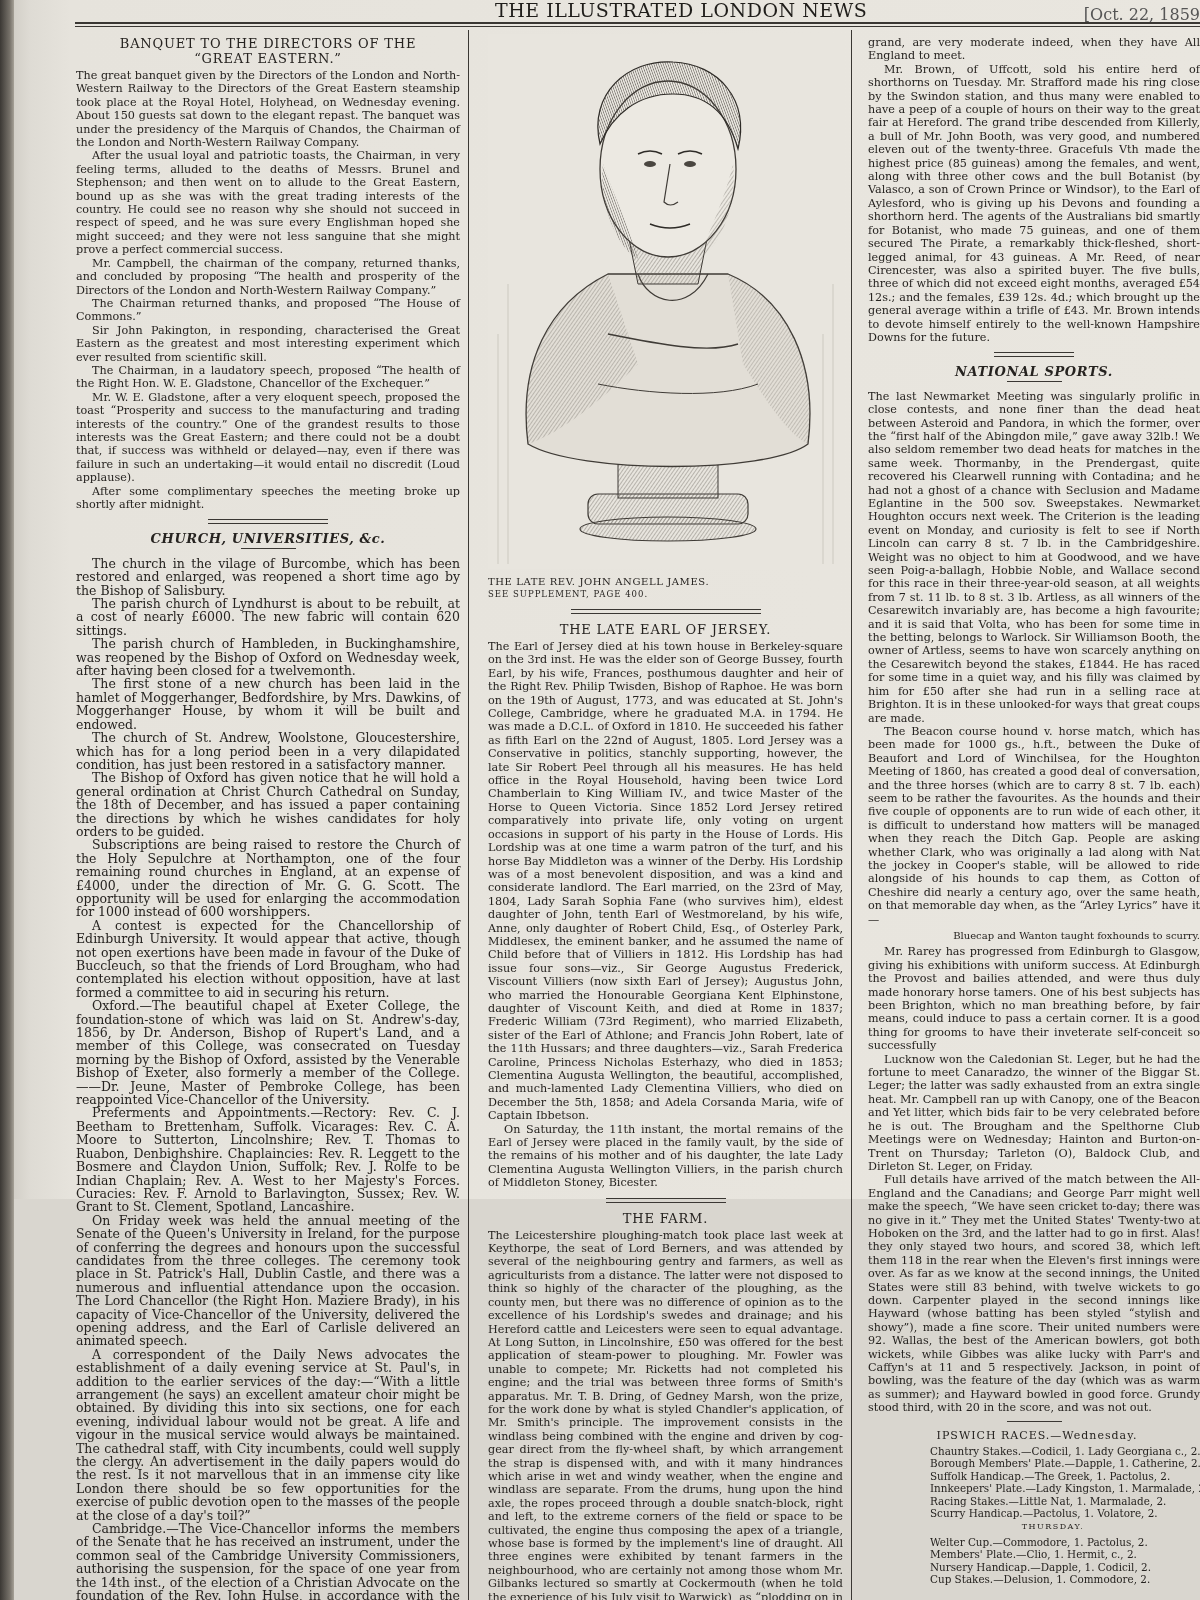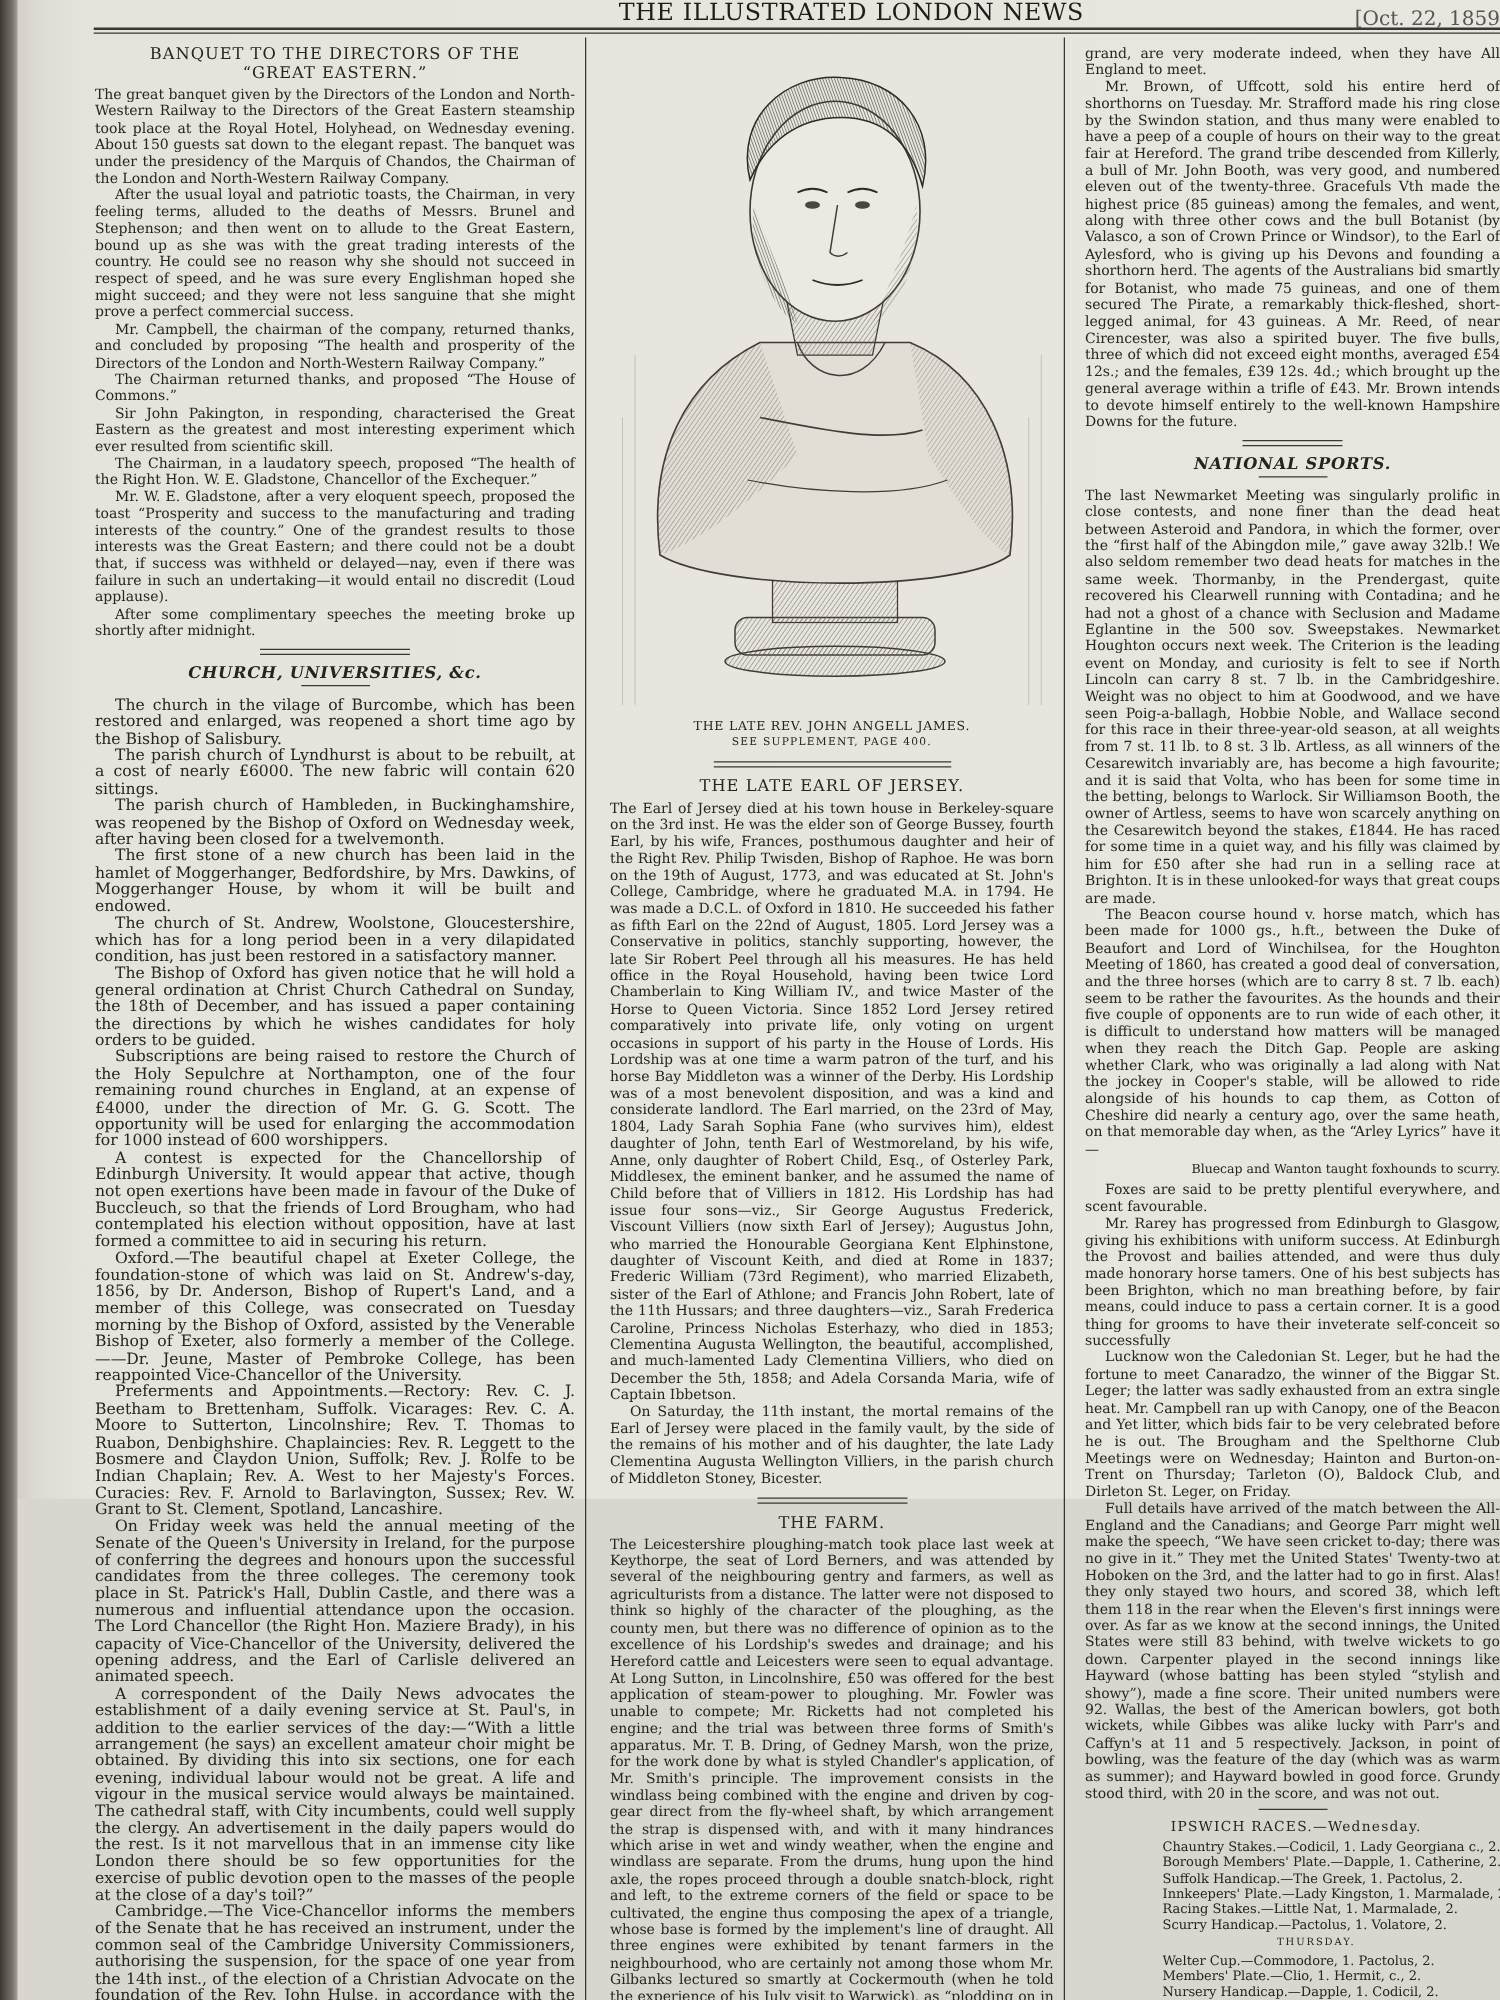--- a/index.html
+++ b/index.html
@@ -16,21 +16,21 @@
   .c1{left:76px;width:384px;}
   .c2{left:488px;width:355px;}
   .c3{left:868px;width:332px;top:36px;}
   .vrule{position:absolute;top:30px;width:0;border-left:1.5px solid #3a3733;height:1570px;}
   .h-caps{text-align:center;font-size:13px;letter-spacing:0.8px;margin:2px 0 3px;line-height:15px;}
   .h-ital{text-align:center;font-style:italic;font-size:13px;letter-spacing:0.6px;margin:10px 0 2px;font-weight:bold;}
   .short-rule{width:55px;border-top:1.5px solid #3a3733;margin:2px auto 8px;}
   .dbl-rule{width:190px;margin:8px auto 8px;border-top:1.5px solid #3a3733;border-bottom:1.5px solid #3a3733;height:3px;}
   .lead{font-size:12.5px;}
   .portrait{position:relative;width:355px;height:535px;margin:0 0 6px;}
-  .caption{text-align:center;font-size:10px;letter-spacing:0.6px;line-height:13px;}
+  .caption{font-size:10px;letter-spacing:0.6px;line-height:13px;}
   .caption .sub{font-size:8.5px;letter-spacing:1px;}
   .results{padding-left:62px;font-size:10.4px;line-height:12.4px;}
   .results .day{text-align:center;font-size:8px;letter-spacing:1.5px;margin:2px 0;padding-right:24px;}
   .results .race-h{text-align:center;font-size:11px;letter-spacing:1px;margin:6px 0 3px;padding-right:56px;}
   .results .row{white-space:nowrap;overflow:hidden;}
   .verse{text-align:right;font-size:10px;margin:3px 0;}
 </style>
 </head>
 <body>
 
@@ -153,21 +153,20 @@
       <p class="ni">grand, are very moderate indeed, when they have All England to meet.</p>
       <p>Mr. Brown, of Uffcott, sold his entire herd of shorthorns on Tuesday. Mr. Strafford made his ring close by the Swindon station, and thus many were enabled to have a peep of a couple of hours on their way to the great fair at Hereford. The grand tribe descended from Killerly, a bull of Mr. John Booth, was very good, and numbered eleven out of the twenty-three. Gracefuls Vth made the highest price (85 guineas) among the females, and went, along with three other cows and the bull Botanist (by Valasco, a son of Crown Prince or Windsor), to the Earl of Aylesford, who is giving up his Devons and founding a shorthorn herd. The agents of the Australians bid smartly for Botanist, who made 75 guineas, and one of them secured The Pirate, a remarkably thick-fleshed, short-legged animal, for 43 guineas. A Mr. Reed, of near Cirencester, was also a spirited buyer. The five bulls, three of which did not exceed eight months, averaged £54 12s.; and the females, £39 12s. 4d.; which brought up the general average within a trifle of £43. Mr. Brown intends to devote himself entirely to the well-known Hampshire Downs for the future.</p>
     </section>
     <div class="dbl-rule" style="width:80px"></div>
     <section>
       <div class="h-ital" style="margin-top:0">NATIONAL SPORTS.</div>
       <div class="short-rule"></div>
       <p class="ni">The last Newmarket Meeting was singularly prolific in close contests, and none finer than the dead heat between Asteroid and Pandora, in which the former, over the “first half of the Abingdon mile,” gave away 32lb.! We also seldom remember two dead heats for matches in the same week. Thormanby, in the Prendergast, quite recovered his Clearwell running with Contadina; and he had not a ghost of a chance with Seclusion and Madame Eglantine in the 500 sov. Sweepstakes. Newmarket Houghton occurs next week. The Criterion is the leading event on Monday, and curiosity is felt to see if North Lincoln can carry 8 st. 7 lb. in the Cambridgeshire. Weight was no object to him at Goodwood, and we have seen Poig-a-ballagh, Hobbie Noble, and Wallace second for this race in their three-year-old season, at all weights from 7 st. 11 lb. to 8 st. 3 lb. Artless, as all winners of the Cesarewitch invariably are, has become a high favourite; and it is said that Volta, who has been for some time in the betting, belongs to Warlock. Sir Williamson Booth, the owner of Artless, seems to have won scarcely anything on the Cesarewitch beyond the stakes, £1844. He has raced for some time in a quiet way, and his filly was claimed by him for £50 after she had run in a selling race at Brighton. It is in these unlooked-for ways that great coups are made.</p>
       <p>The Beacon course hound v. horse match, which has been made for 1000 gs., h.ft., between the Duke of Beaufort and Lord of Winchilsea, for the Houghton Meeting of 1860, has created a good deal of conversation, and the three horses (which are to carry 8 st. 7 lb. each) seem to be rather the favourites. As the hounds and their five couple of opponents are to run wide of each other, it is difficult to understand how matters will be managed when they reach the Ditch Gap. People are asking whether Clark, who was originally a lad along with Nat the jockey in Cooper's stable, will be allowed to ride alongside of his hounds to cap them, as Cotton of Cheshire did nearly a century ago, over the same heath, on that memorable day when, as the “Arley Lyrics” have it—</p>
       <div class="verse">Bluecap and Wanton taught foxhounds to scurry.</div>
-      <p>Foxes are said to be pretty plentiful everywhere, and scent favourable.</p>
       <p>Mr. Rarey has progressed from Edinburgh to Glasgow, giving his exhibitions with uniform success. At Edinburgh the Provost and bailies attended, and were thus duly made honorary horse tamers. One of his best subjects has been Brighton, which no man breathing before, by fair means, could induce to pass a certain corner. It is a good thing for grooms to have their inveterate self-conceit so successfully</p>
       <p>Lucknow won the Caledonian St. Leger, but he had the fortune to meet Canaradzo, the winner of the Biggar St. Leger; the latter was sadly exhausted from an extra single heat. Mr. Campbell ran up with Canopy, one of the Beacon and Yet litter, which bids fair to be very celebrated before he is out. The Brougham and the Spelthorne Club Meetings were on Wednesday; Hainton and Burton-on-Trent on Thursday; Tarleton (O), Baldock Club, and Dirleton St. Leger, on Friday.</p>
       <p>Full details have arrived of the match between the All-England and the Canadians; and George Parr might well make the speech, “We have seen cricket to-day; there was no give in it.” They met the United States' Twenty-two at Hoboken on the 3rd, and the latter had to go in first. Alas! they only stayed two hours, and scored 38, which left them 118 in the rear when the Eleven's first innings were over. As far as we know at the second innings, the United States were still 83 behind, with twelve wickets to go down. Carpenter played in the second innings like Hayward (whose batting has been styled “stylish and showy”), made a fine score. Their united numbers were 92. Wallas, the best of the American bowlers, got both wickets, while Gibbes was alike lucky with Parr's and Caffyn's at 11 and 5 respectively. Jackson, in point of bowling, was the feature of the day (which was as warm as summer); and Hayward bowled in good force. Grundy stood third, with 20 in the score, and was not out.</p>
     </section>
     <div class="short-rule" style="margin-top:6px"></div>
     <section class="results">
       <div class="race-h">IPSWICH RACES.—Wednesday.</div>
       <div class="row">Chauntry Stakes.—Codicil, 1. Lady Georgiana c., 2.</div>
       <div class="row">Borough Members' Plate.—Dapple, 1. Catherine, 2.</div>
       <div class="row">Suffolk Handicap.—The Greek, 1. Pactolus, 2.</div>

